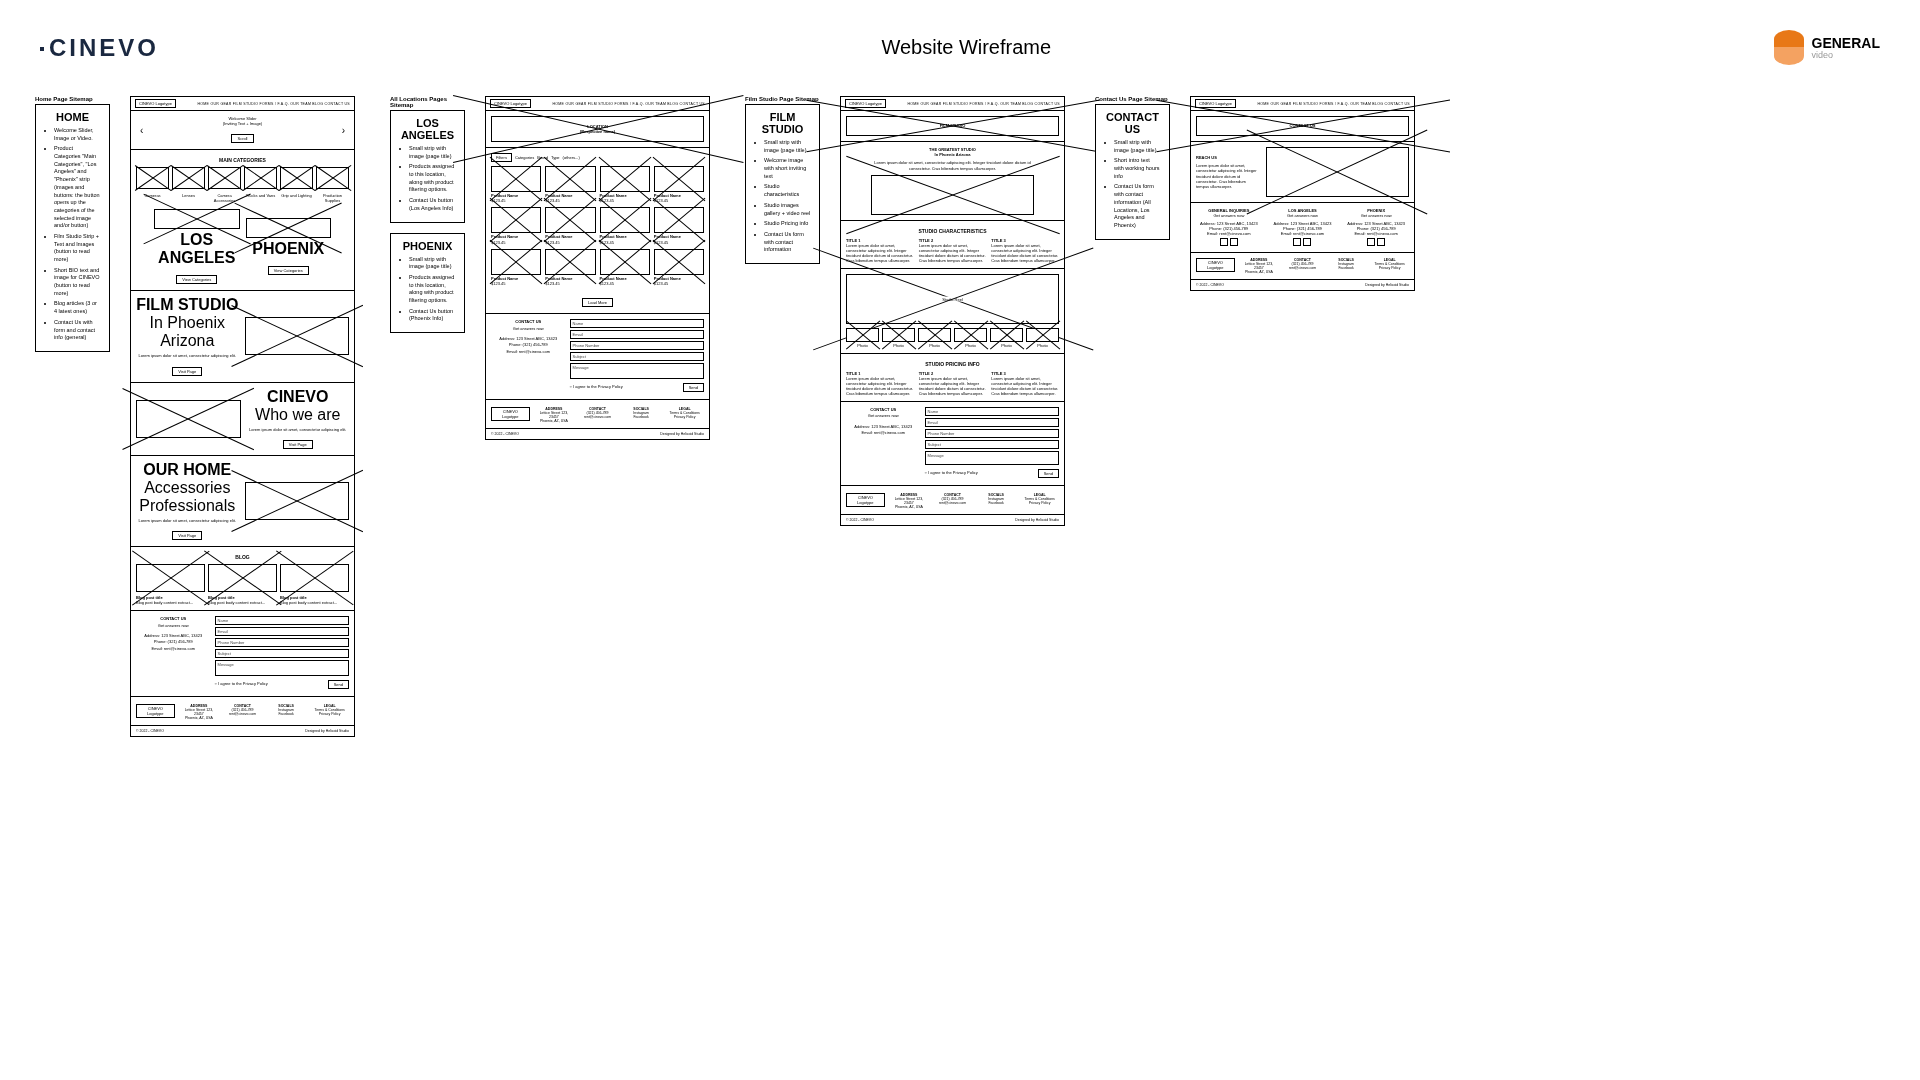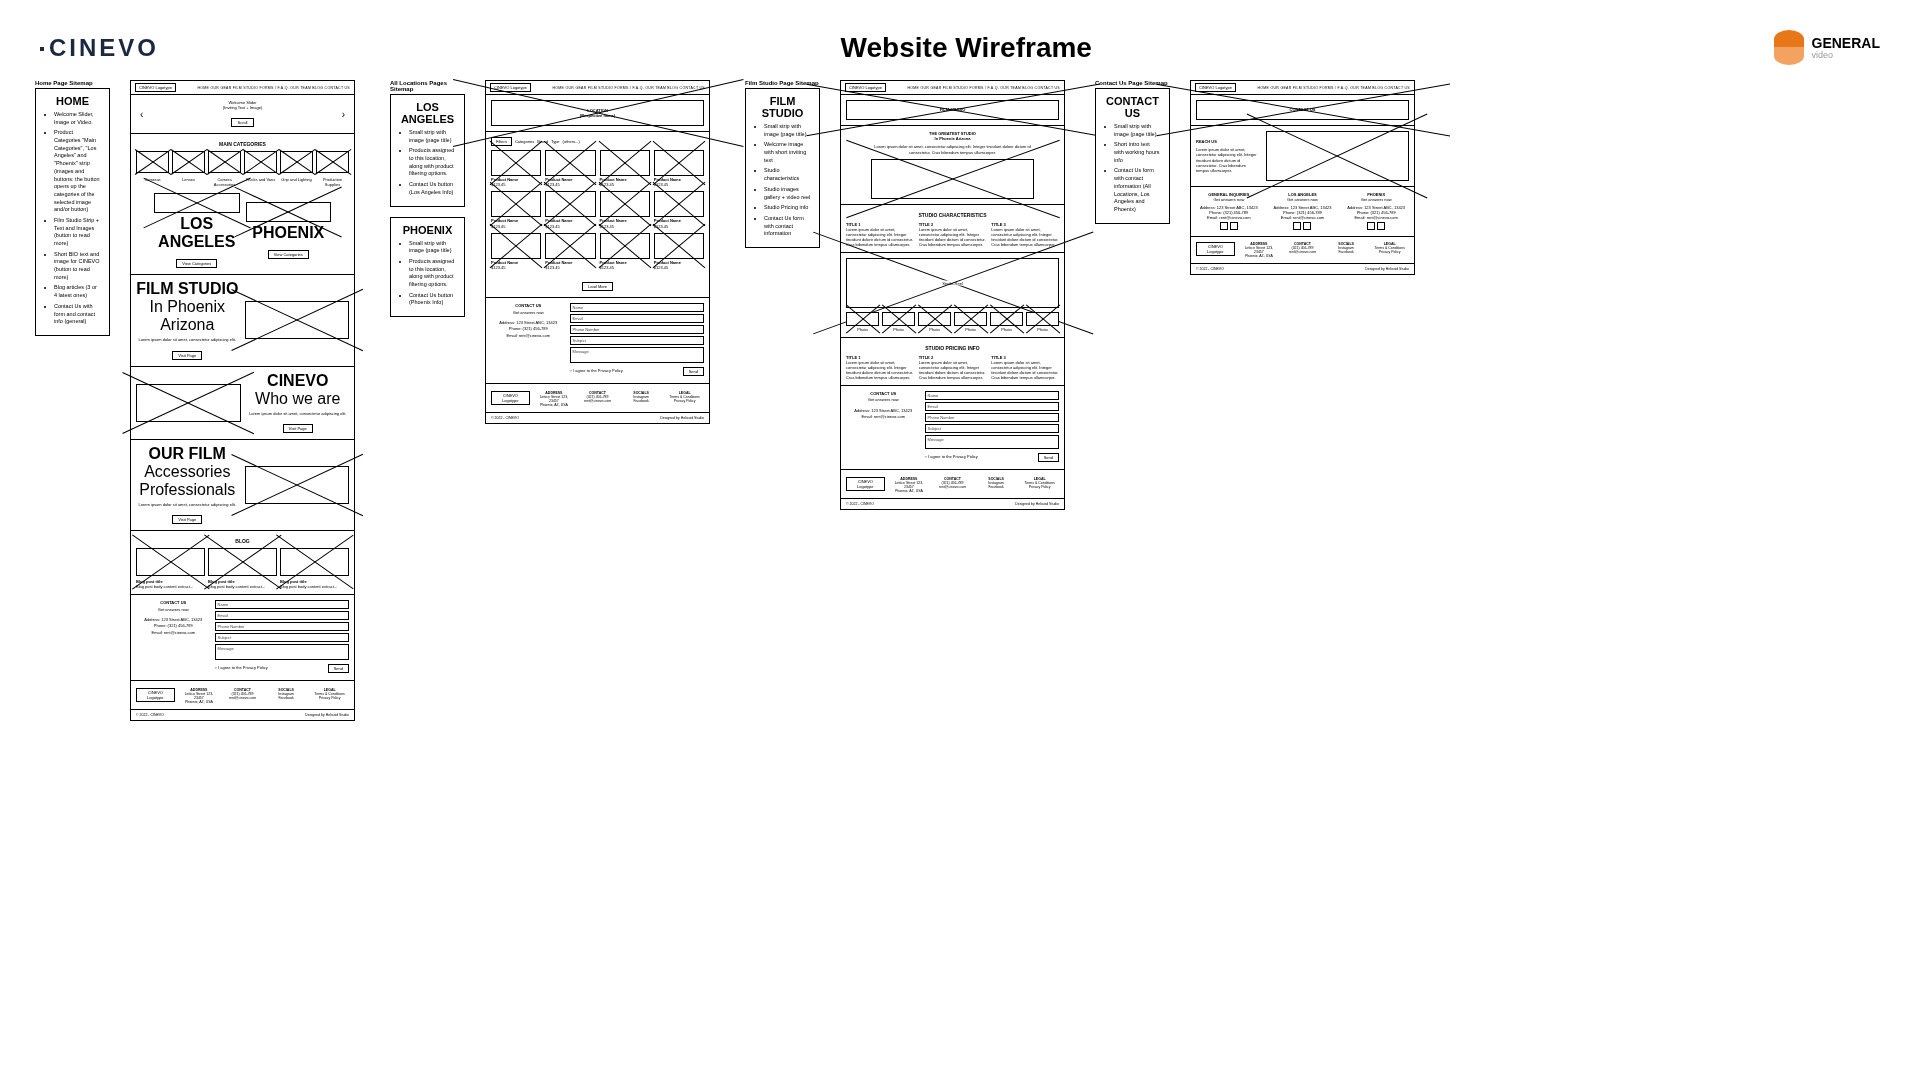--- a/index.html
+++ b/index.html
@@ -1,30 +1,30 @@
 <!DOCTYPE html>
 <html><head>
 <meta charset="utf-8">
 <style>
 *{box-sizing:border-box;margin:0;padding:0}
 body{font-family:Arial,sans-serif;background:#fff;width:1920px;height:1080px;position:relative;overflow:hidden}
 .header{position:absolute;top:30px;left:40px;right:40px;display:flex;justify-content:space-between;align-items:center}
 .logo-cinevo{font-size:24px;font-weight:bold;letter-spacing:3px;color:#1a2840}
 .logo-cinevo::before{content:"";display:inline-block;width:4px;height:4px;background:#1a2840;margin-right:5px;vertical-align:middle}
-.title{font-size:28px;font-weight:bold}
+.title{font-size:20px;font-weight:normal}
 .logo-helicoid{display:flex;align-items:center;gap:8px}
 .helicoid-mark{width:30px;height:35px;position:relative}
 .helicoid-mark::before{content:"";position:absolute;width:30px;height:18px;background:#e87817;border-radius:50% 50% 0 0;top:0}
 .helicoid-mark::after{content:"";position:absolute;width:30px;height:18px;background:#f4a261;border-radius:0 0 50% 50%;bottom:0}
 .helicoid-text{font-size:14px;font-weight:bold;line-height:1}
 .helicoid-sub{font-size:9px;color:#999}
 
 .canvas{position:absolute;top:80px;left:35px;right:35px;bottom:20px}
 .sitemap-label{font-size:6px;font-weight:bold;margin-bottom:2px}
-.col{position:absolute;top:0}
+.col{position:absolute;top:16px}
 .c1{left:0;width:75px}
 .c2{left:95px;width:225px}
 .c3{left:355px;width:75px}
 .c4{left:450px;width:225px}
 .c5{left:710px;width:75px}
 .c6{left:805px;width:225px}
 .c7{left:1060px;width:75px}
 .c8{left:1155px;width:225px}
 
 .panel{border:1px solid #000;background:#fff;margin-bottom:10px;padding:6px 8px}
@@ -140,21 +140,21 @@
     </div>
     <div class="sec two-col">
       <div class="tiny-c"><div style="font-weight:bold">FILM STUDIO</div><div>In Phoenix Arizona</div><div class="tiny" style="margin-top:3px">Lorem ipsum dolor sit amet, consectetur adipiscing elit.</div><div class="btn">Visit Page</div></div>
       <div class="ph" style="height:38px"></div>
     </div>
     <div class="sec two-col">
       <div class="ph" style="height:38px"></div>
       <div class="tiny-c"><div style="font-weight:bold">CINEVO</div><div>Who we are</div><div class="tiny" style="margin-top:3px">Lorem ipsum dolor sit amet, consectetur adipiscing elit.</div><div class="btn">Visit Page</div></div>
     </div>
     <div class="sec two-col">
-      <div class="tiny-c"><div style="font-weight:bold">OUR FILM</div><div>Accessories Professionals</div><div class="tiny" style="margin-top:3px">Lorem ipsum dolor sit amet, consectetur adipiscing elit.</div><div class="btn">Visit Page</div></div>
+      <div class="tiny-c"><div style="font-weight:bold">OUR HOME</div><div>Accessories Professionals</div><div class="tiny" style="margin-top:3px">Lorem ipsum dolor sit amet, consectetur adipiscing elit.</div><div class="btn">Visit Page</div></div>
       <div class="ph" style="height:38px"></div>
     </div>
     <div class="sec">
       <div class="sec-title">BLOG</div>
       <div class="ph-row">
             <div class="ph" style="height:28px"></div>
             <div class="ph" style="height:28px"></div>
             <div class="ph" style="height:28px"></div>
           </div>
       <div style="display:flex;gap:3px">

